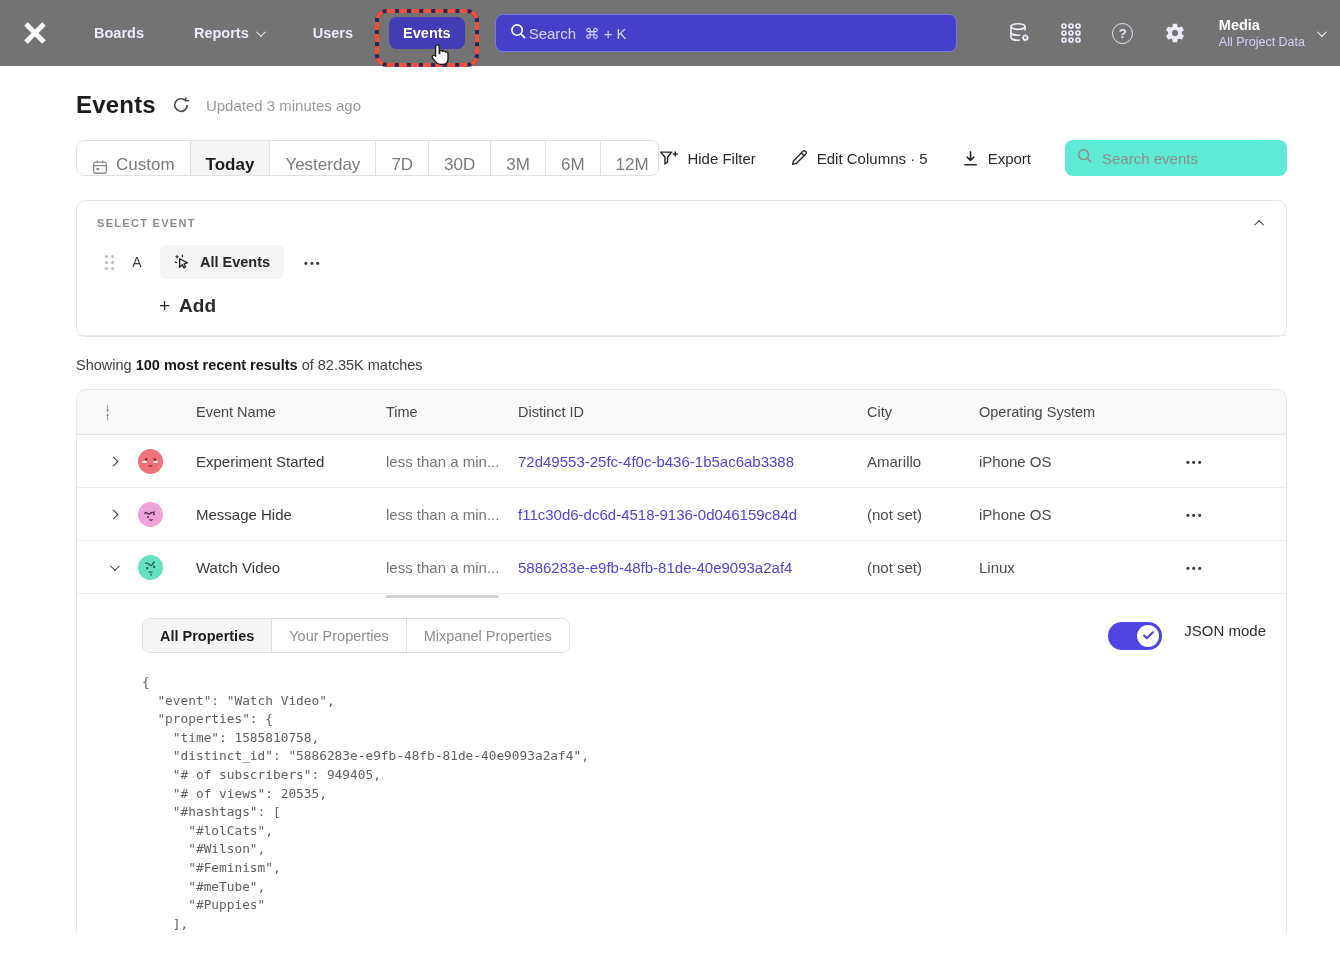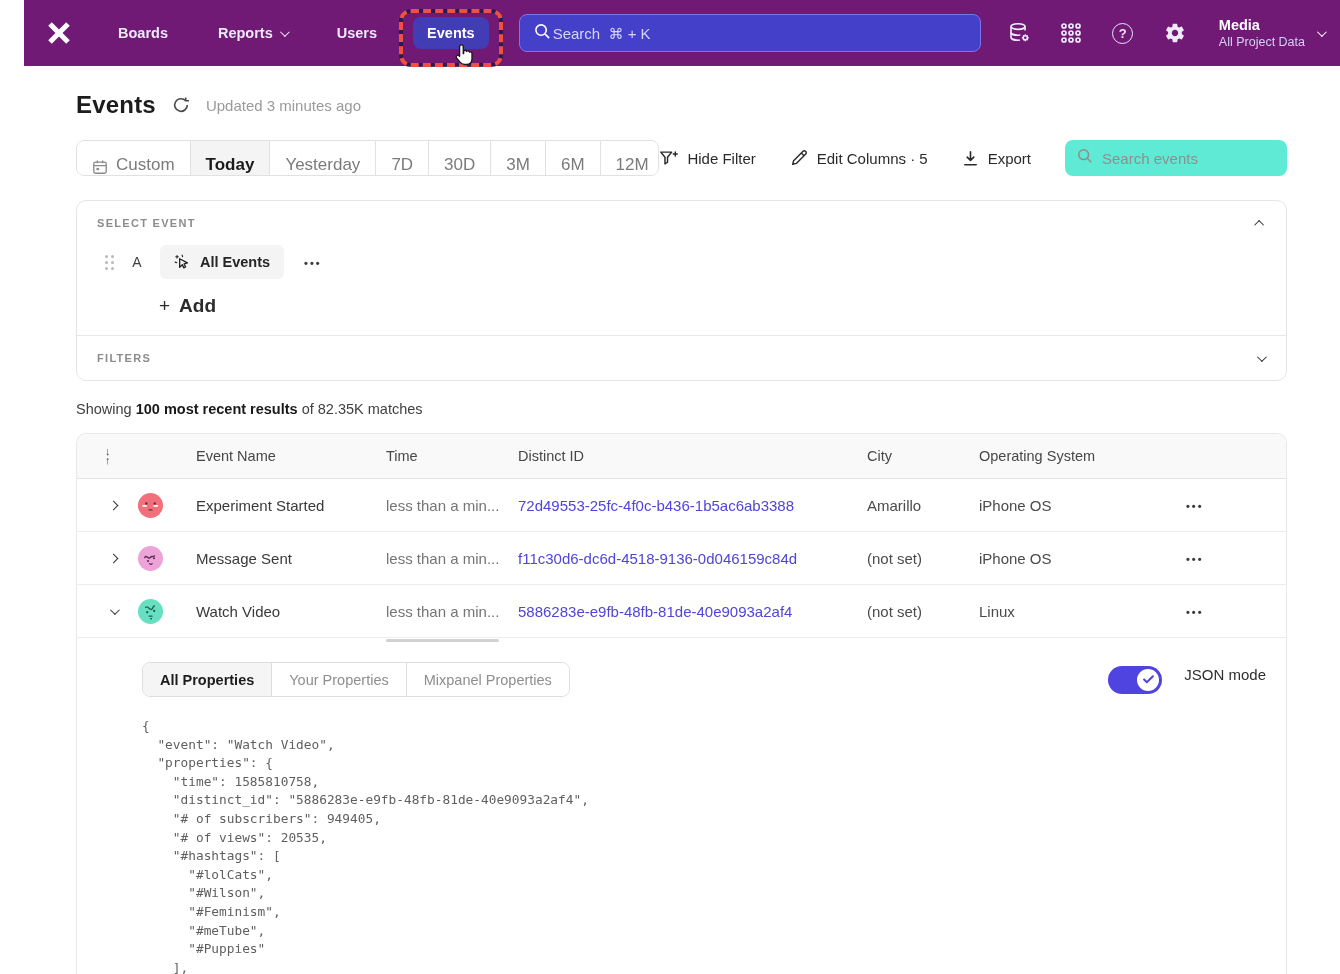--- a/index.html
+++ b/index.html
@@ -1,21 +1,21 @@
 <!DOCTYPE html>
 <html><head>
 <meta charset="utf-8">
 <style>
   * { margin:0; padding:0; box-sizing:border-box; }
   html,body { width:1340px; height:974px; overflow:hidden; background:#fff;
     font-family:"Liberation Sans","DejaVu Sans",sans-serif; }
 
   
-  .nav { position:relative; height:66px; background:#701a75; display:flex; align-items:center;
-    padding:0 16px 0 20px; color:#fff;margin-left:24px; }
+  .nav { position:relative; height:66px; background:#737373; display:flex; align-items:center;
+    padding:0 16px 0 20px; color:#fff; }
   .nav-logo { width:30px; height:30px; margin-right:8px; display:flex; align-items:center; justify-content:center; }
   .nav-item { font-size:14.5px; font-weight:600; color:#ECEAFB; padding:8px 14px; border-radius:8px;
     margin-left:22px; display:flex; align-items:center; gap:7px; cursor:pointer; white-space:nowrap; }
   .nav-item.active { background:#423CB5; color:#fff; }
   .chev { width:7px; height:7px; border-right:1.8px solid currentColor; border-bottom:1.8px solid currentColor;
     display:inline-block; }
   .chev.down { transform:rotate(45deg) translateY(-2px); }
   .chev.up { transform:rotate(-135deg) translateY(-2px); }
   .chev.right { transform:rotate(-45deg); }
 
@@ -297,24 +297,20 @@
         </svg>
         <span>All Events</span>
       </div>
       <span class="more-dots"></span>
     </div>
     <div class="add-row">
       <span class="plus-glyph"></span>
       <span>Add</span>
     </div>
     <div class="card-divider"></div>
-    <div class="filters-row">
-      <div class="section-label">FILTERS</div>
-      <span class="chev down chev-dark"></span>
-    </div>
   </div>
 
   <div class="results-line"><span>Showing </span><b>100 most recent results</b><span> of 82.35K matches</span></div>
 
   <div class="table-card">
     <div class="trow thead">
       <div class="sort-icon">
           <span>↓</span>
           <span>↑</span>
         </div>
@@ -354,21 +350,21 @@
             <span class="chev right"></span>
           </span>
         <svg class="avatar" viewBox="0 0 28 28">
           <circle cx="14" cy="14" r="13" fill="#EBA3D8"></circle>
           <path d="M8 13c2-3.4 3.4 2.6 5.6 0 1.6-1.9 2.8-.4 4.6-1.6" stroke="#5D2C55" stroke-width="1.4" fill="none" stroke-linecap="round"></path>
           <circle cx="17.6" cy="13.8" r="1.1" fill="#5D2C55"></circle>
             <circle cx="11.4" cy="16.6" r="1.1" fill="#5D2C55"></circle>
           <path d="M13 19.4c.8.8 2 .8 2.8 0" stroke="#5D2C55" stroke-width="1.2" fill="none" stroke-linecap="round"></path>
         </svg>
       </div>
-      <div class="cell-event">Message Sent</div>
+      <div class="cell-event">Message Hide</div>
       <div class="cell-time">less than a min...</div>
       <div class="cell-id">f11c30d6-dc6d-4518-9136-0d046159c84d</div>
       <div class="cell-plain">(not set)</div>
       <div class="cell-plain">iPhone OS</div>
       <div class="row-actions"></div>
     </div>
 
     <div class="trow tbody-row">
       <div class="cell-first">
         <span class="expander">

